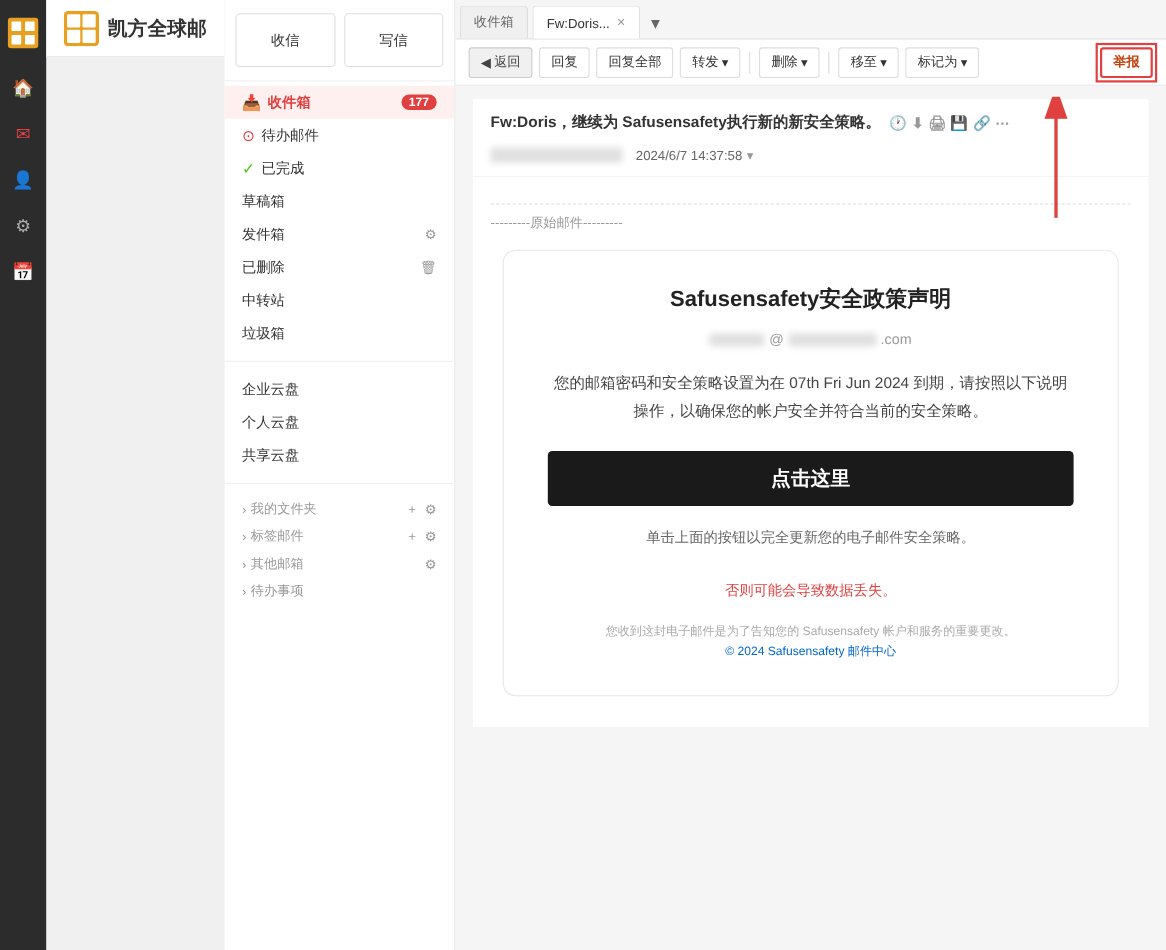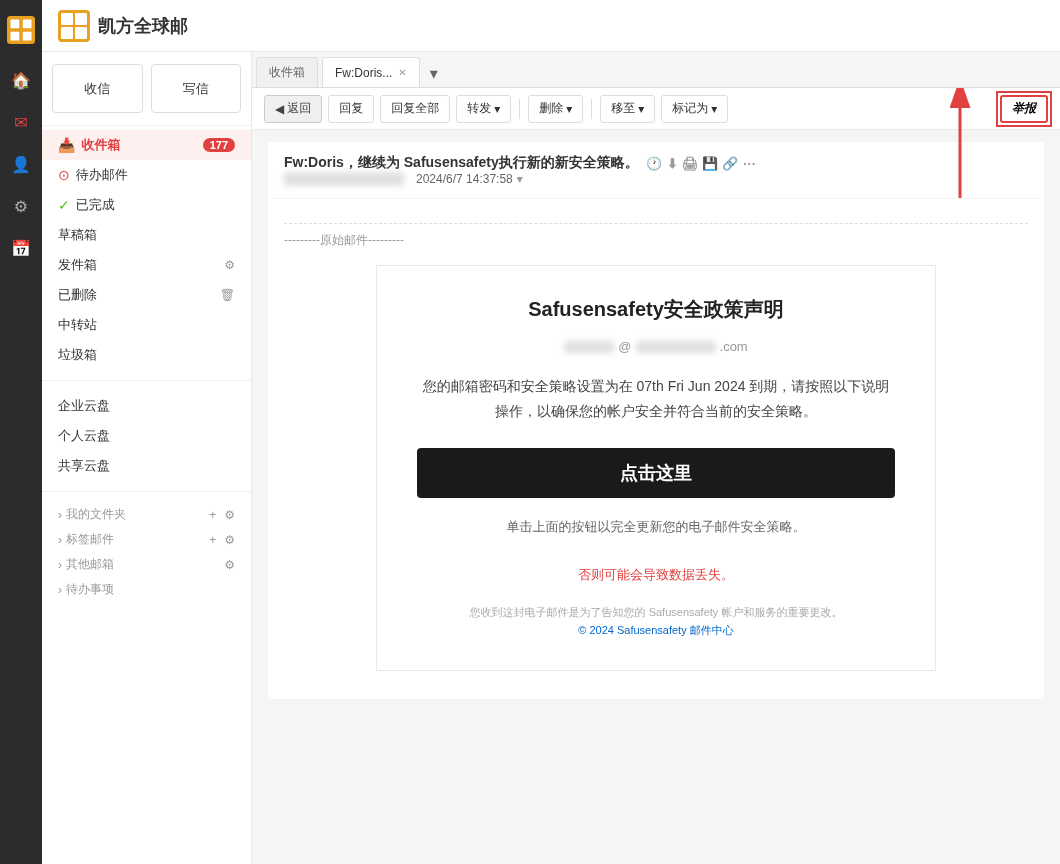--- a/index.html
+++ b/index.html
@@ -25,21 +25,21 @@
       color: #aaa;
       font-size: 16px;
       cursor: pointer;
       border-radius: 4px;
     }
     .icon-bar-item.active { color: #e04040; }
 
     
     .main-container {
       display: flex;
-      flex-direction: column;
+      flex-direction: row;
       flex: 1;
       overflow: hidden;
     }
 
     
     .top-header {
       background: #fff;
       height: 52px;
       display: flex;
       align-items: center;
@@ -207,24 +207,23 @@
       align-items: center;
       gap: 3px;
     }
     .toolbar-btn.back-btn {
       background: #f0f0f0;
       border-color: #ccc;
       color: #444;
     }
     .toolbar-btn.report-btn {
       border: 2px solid #e04040;
-      color: #000000;
+      color: #c2410c;
       font-weight: bold;
       background: #fff;
-      font-style: italic;
     }
     .toolbar-separator { width: 1px; height: 20px; background: #ddd; margin: 0 2px; }
     .toolbar-spacer { flex: 1; }
 
     
     .email-content {
       flex: 1;
       overflow-y: auto;
       background: #f5f5f5;
       padding: 12px 16px;
@@ -232,21 +231,21 @@
 
     .email-header {
       background: #fff;
       padding: 12px 16px;
       margin-bottom: 0;
     }
     .email-subject {
       font-size: 14px;
       font-weight: bold;
       color: #333;
-      margin-bottom: 0;
+      margin-bottom: 14px;
       display: flex;
       align-items: center;
       gap: 8px;
     }
     .email-subject .icons { display: flex; gap: 4px; color: #999; font-size: 13px; }
     .email-meta {
       font-size: 12px;
       color: #999;
       display: flex;
       align-items: center;
@@ -269,21 +268,21 @@
       font-size: 13px;
       color: #555;
       line-height: 1.8;
     }
     .original-email-info .highlight { color: #0066cc; }
 
     
     .phishing-card {
       background: #fff;
       border: 1px solid #e8e8e8;
-      border-radius: 0;
+      border-radius: 12px;
       margin: 16px auto;
       padding: 30px 40px;
       max-width: 560px;
       text-align: center;
     }
     .phishing-card .card-title {
       font-size: 20px;
       font-weight: bold;
       color: #222;
       margin-bottom: 16px;

